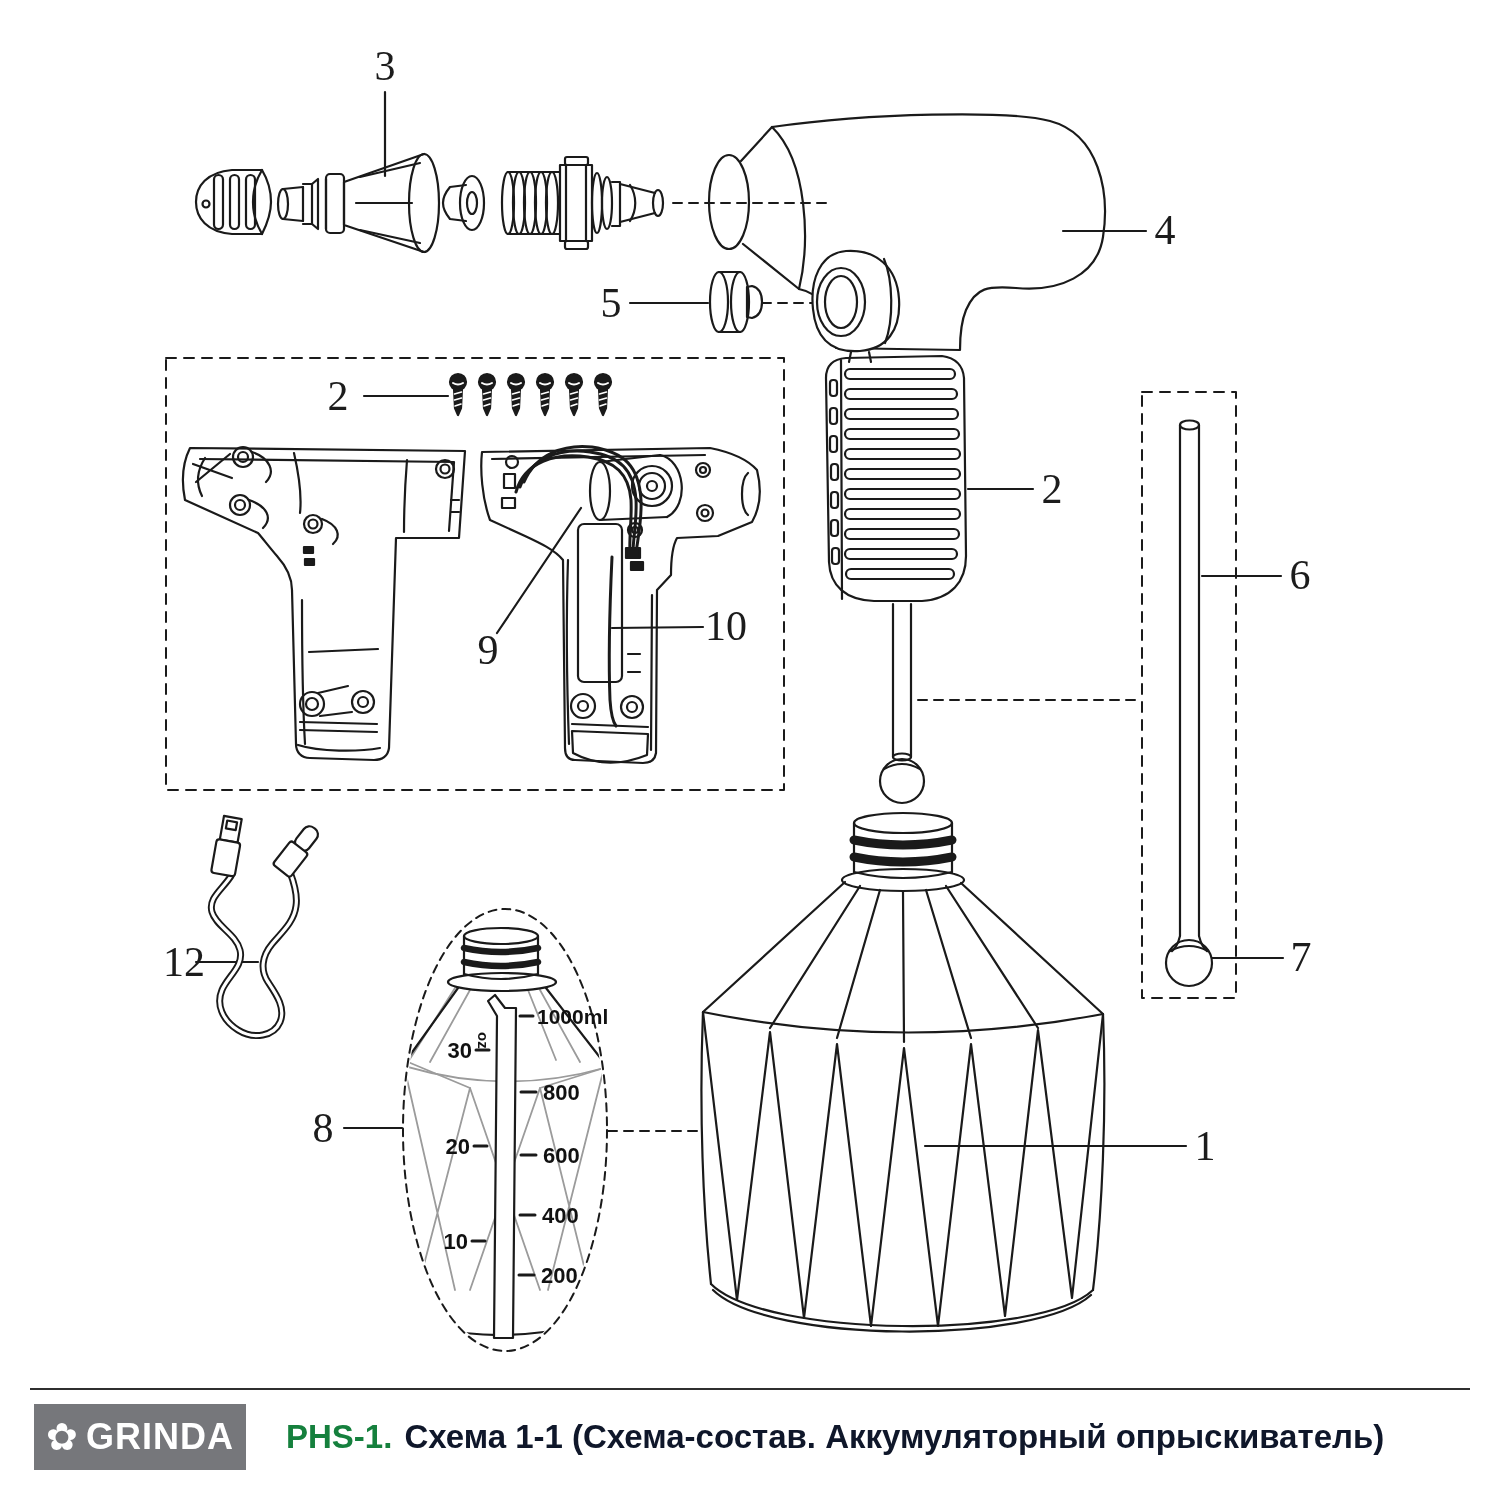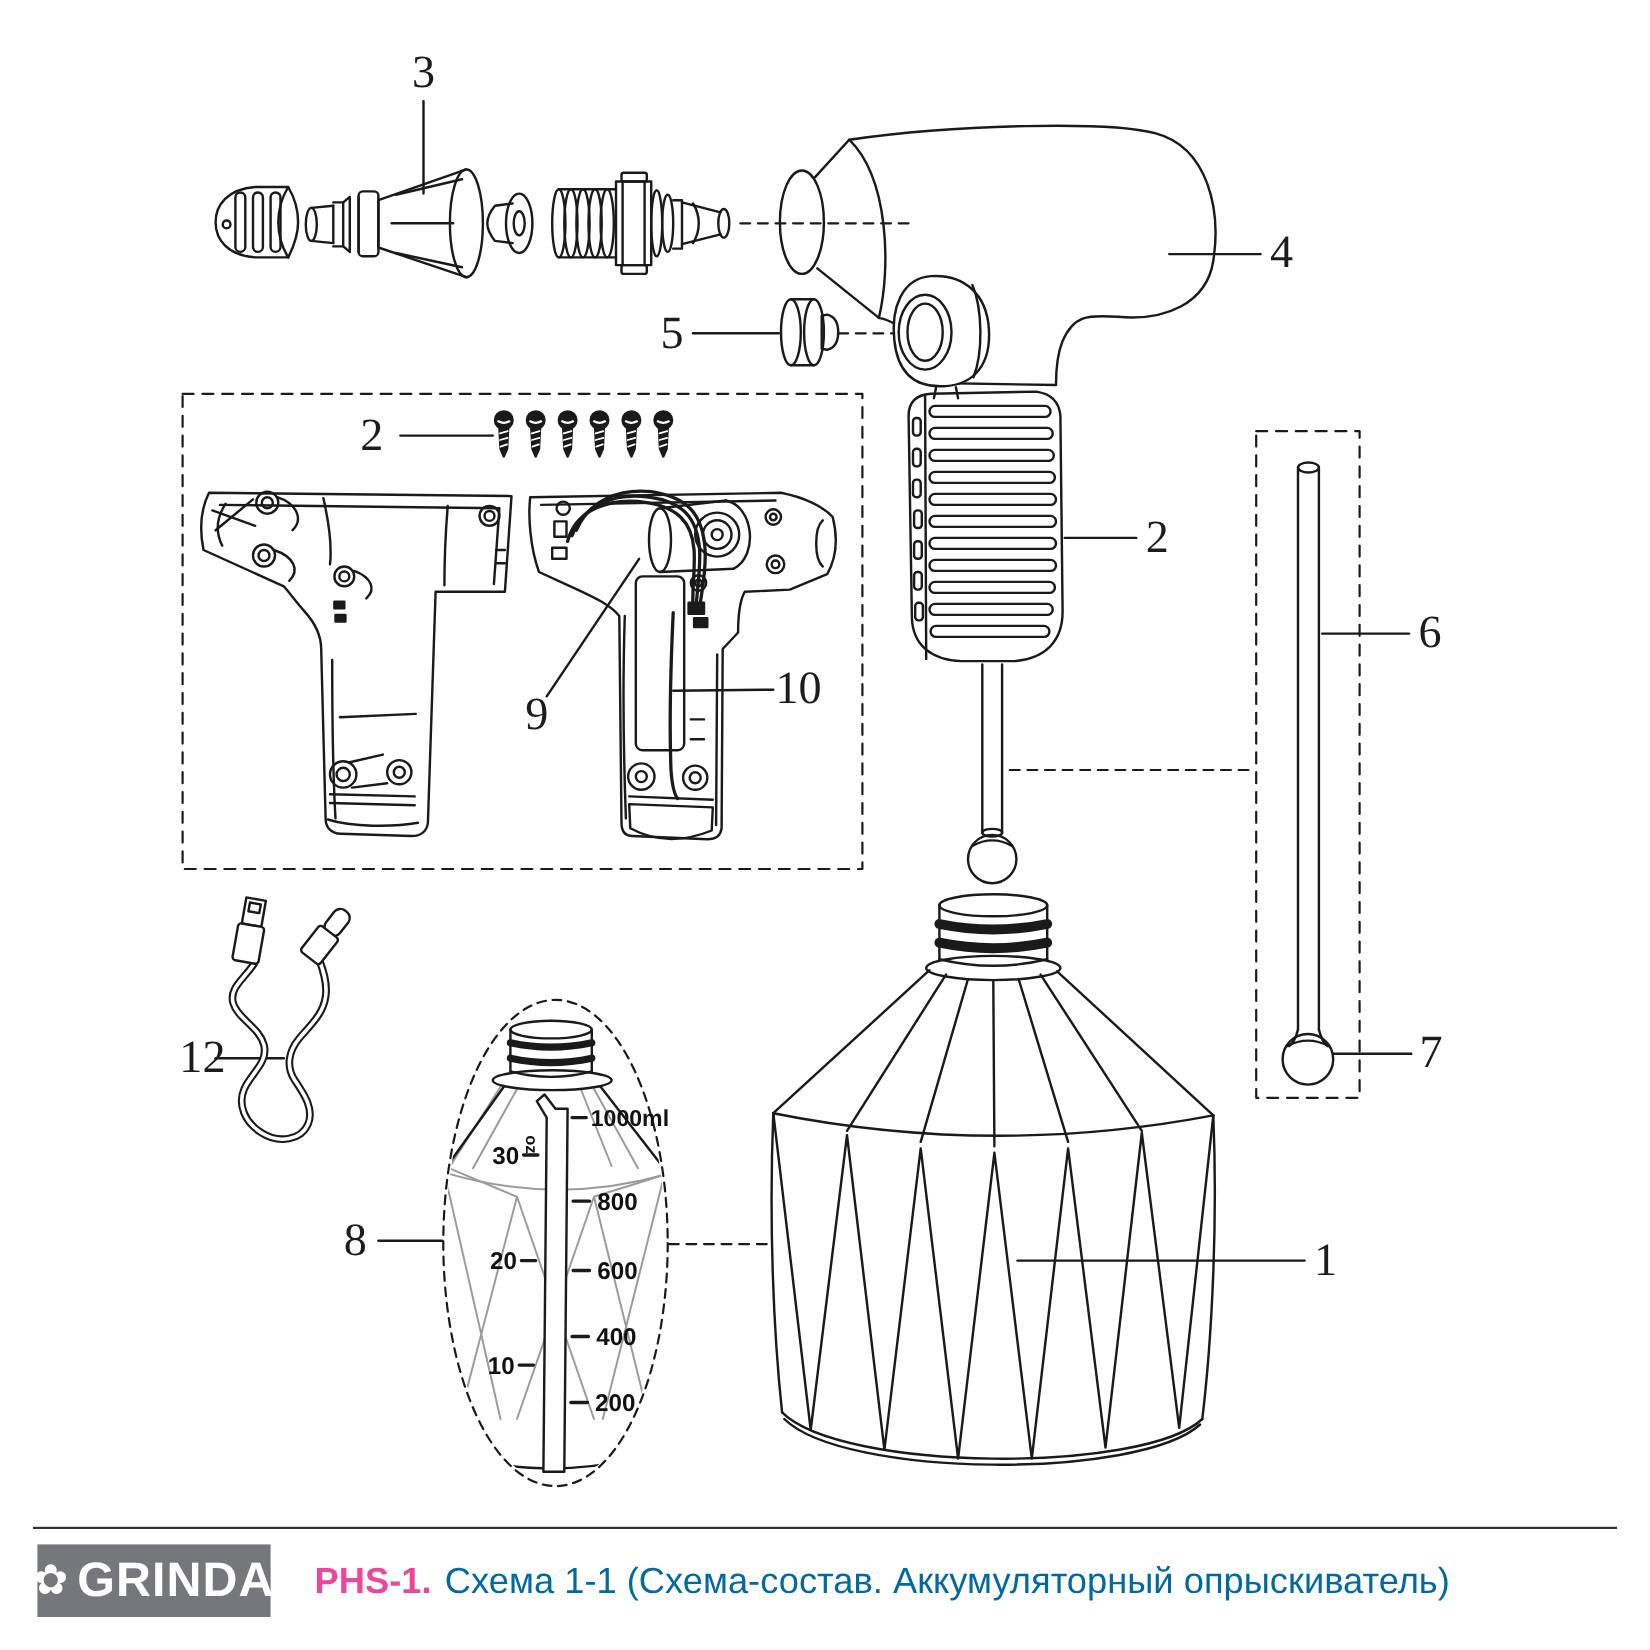--- a/index.html
+++ b/index.html
@@ -6,24 +6,24 @@
   #stage{position:relative;width:1500px;height:1500px;background:#ffffff;overflow:hidden;
          font-family:"Liberation Sans",sans-serif;}
   #art{position:absolute;left:0;top:0;}
   .callout{position:absolute;transform:translate(-50%,-50%);
            font-family:"Liberation Serif",serif;font-size:42px;color:#1c1c1c;line-height:1;}
   .footer{position:absolute;left:30px;right:30px;top:1388px;border-top:2px solid #2f2f2f;}
   .footer-row{display:flex;align-items:center;margin-top:14px;}
   .brand-box{width:212px;height:66px;background:#76777b;color:#ffffff;display:flex;
              align-items:center;justify-content:center;gap:8px;margin-left:4px;}
   .brand-flower{font-size:38px;line-height:1;}
-  .brand-name{font-weight:bold;font-size:44px;letter-spacing:1px;}
+  .brand-name{font-weight:bold;font-size:36px;letter-spacing:1px;}
   .caption{margin-left:40px;font-size:33px;white-space:nowrap;}
-  .model{font-weight:bold;color:#ec4899;margin-right:12px;}
-  .scheme{color:#0369a1;font-weight:normal;}
+  .model{font-weight:bold;color:#15803d;margin-right:12px;}
+  .scheme{color:#0f172a;font-weight:bold;}
   svg text{font-family:"Liberation Sans",sans-serif;}
 </style>
 </head>
 <body>
 
 <div id="stage">
 
 <svg id="art" width="1500" height="1390" viewBox="0 0 1500 1390">
   <g fill="none" stroke="#1a1a1a" stroke-width="2.2" stroke-linecap="round" stroke-linejoin="round">
 

